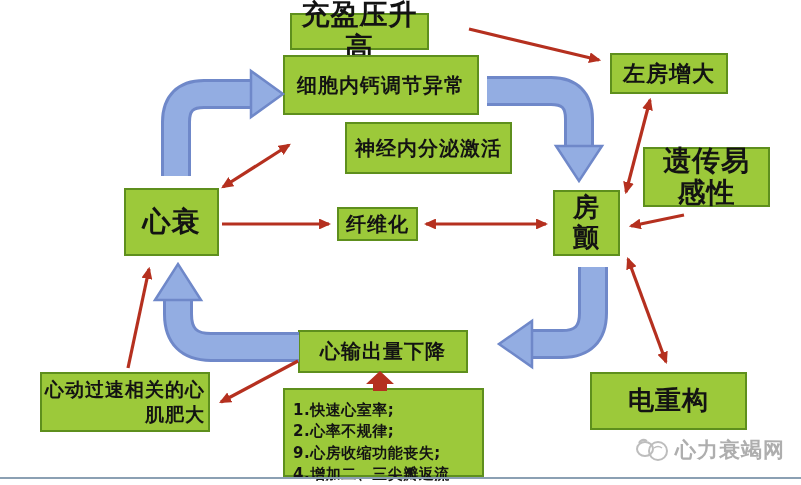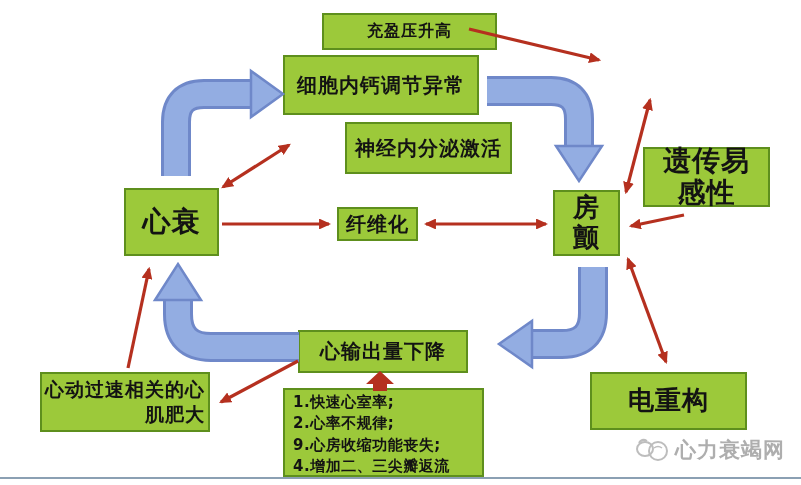--- a/index.html
+++ b/index.html
@@ -13,49 +13,50 @@
     display:flex;align-items:center;justify-content:center;
     font-weight:bold;color:#131313;text-align:center;
     white-space:pre-line;line-height:1.15;letter-spacing:1px;
     z-index:2;
   }
   #arrows{position:absolute;left:0;top:0;z-index:3;pointer-events:none;}
   .listbox{
     position:absolute;box-sizing:border-box;
     background:#9cc93a;border:2.5px solid #5e8f1d;
     font-weight:bold;color:#131313;z-index:2;
-    padding:2px 6px 0 8px;
+    padding:10px 6px 0 8px;
   }
   .listbox .li{font-size:15px;line-height:1.42;letter-spacing:0.5px;white-space:nowrap;}
   #watermark{
     position:absolute;left:634px;top:436px;display:flex;align-items:center;gap:5px;
     z-index:1;color:#aeaeae;font-weight:bold;font-size:21px;letter-spacing:1px;
   }
   #bottom-line{
     position:absolute;left:0;top:477px;width:801px;height:2px;background:#8ba0b3;z-index:4;
   }
 </style>
 </head>
 <body>
 
 <div id="canvas">
 
-  <div class="node" style="left:290px;top:13px;width:175px;height:37px;font-size:16px;margin-left:32px;">充盈压升高</div>
+  <div class="node" style="left:290px;top:13px;width:139px;height:37px;font-size:28px;">充盈压升高</div>
 
   <div class="node" style="left:283px;top:55px;width:196px;height:60px;font-size:20px;text-align:right;">细胞内钙调节异常</div>
 
   <div class="node" style="left:298px;top:122px;width:167px;height:52px;font-size:20px;margin-left:47px;">神经内分泌激活</div>
 
   <div class="node" style="left:124px;top:188px;width:95px;height:68px;font-size:28px;">心衰</div>
 
   <div class="node" style="left:337px;top:207px;width:81px;height:34px;font-size:20px;">纤维化</div>
 
   <div class="node" style="left:553px;top:190px;width:67px;height:66px;font-size:26px;">房
 颤</div>
 
+  <div class="node" style="left:610px;top:53px;width:118px;height:41px;font-size:22px;">左房增大</div>
 
   <div class="node" style="left:643px;top:147px;width:127px;height:60px;font-size:28px;">遗传易
 感性</div>
 
   <div class="node" style="left:590px;top:372px;width:157px;height:58px;font-size:26px;">电重构</div>
 
   <div class="node" style="left:298px;top:330px;width:170px;height:43px;font-size:20px;">心输出量下降</div>
 
   <div class="node" style="left:40px;top:372px;width:170px;height:60px;font-size:19px;line-height:1.3;text-align:right;">心动过速相关的心
 肌肥大</div>

